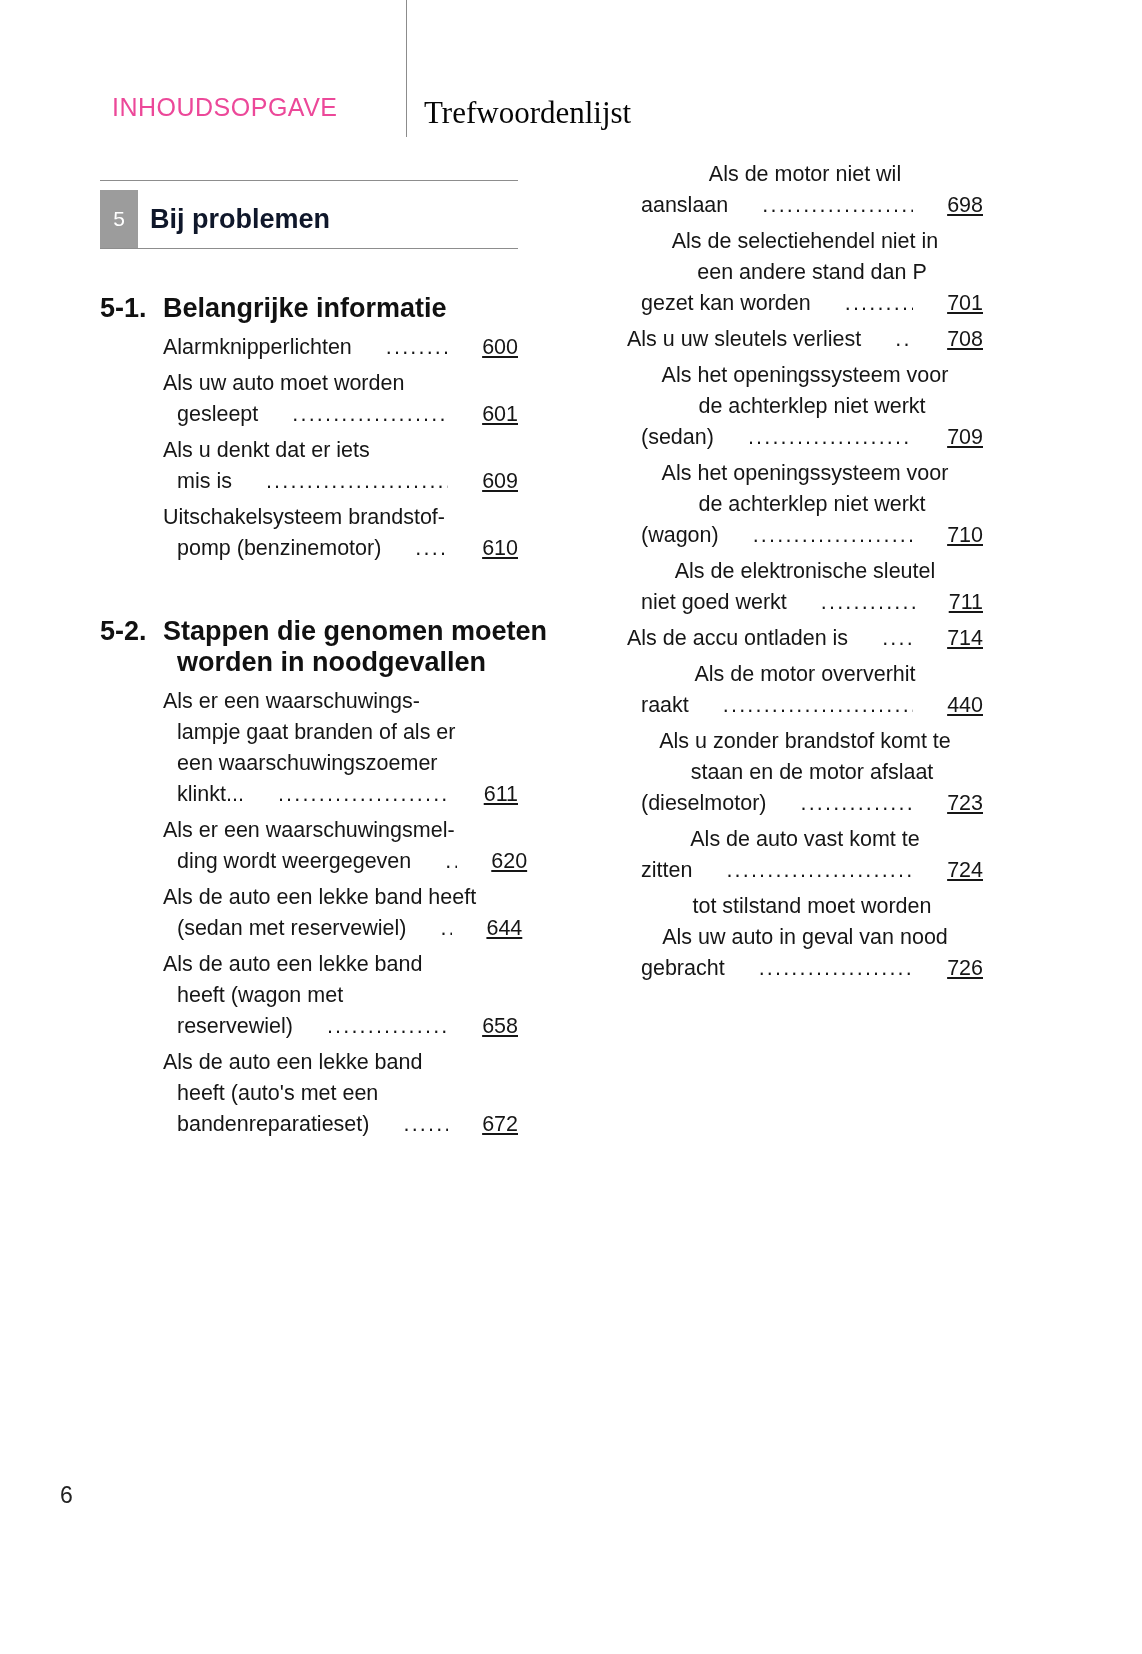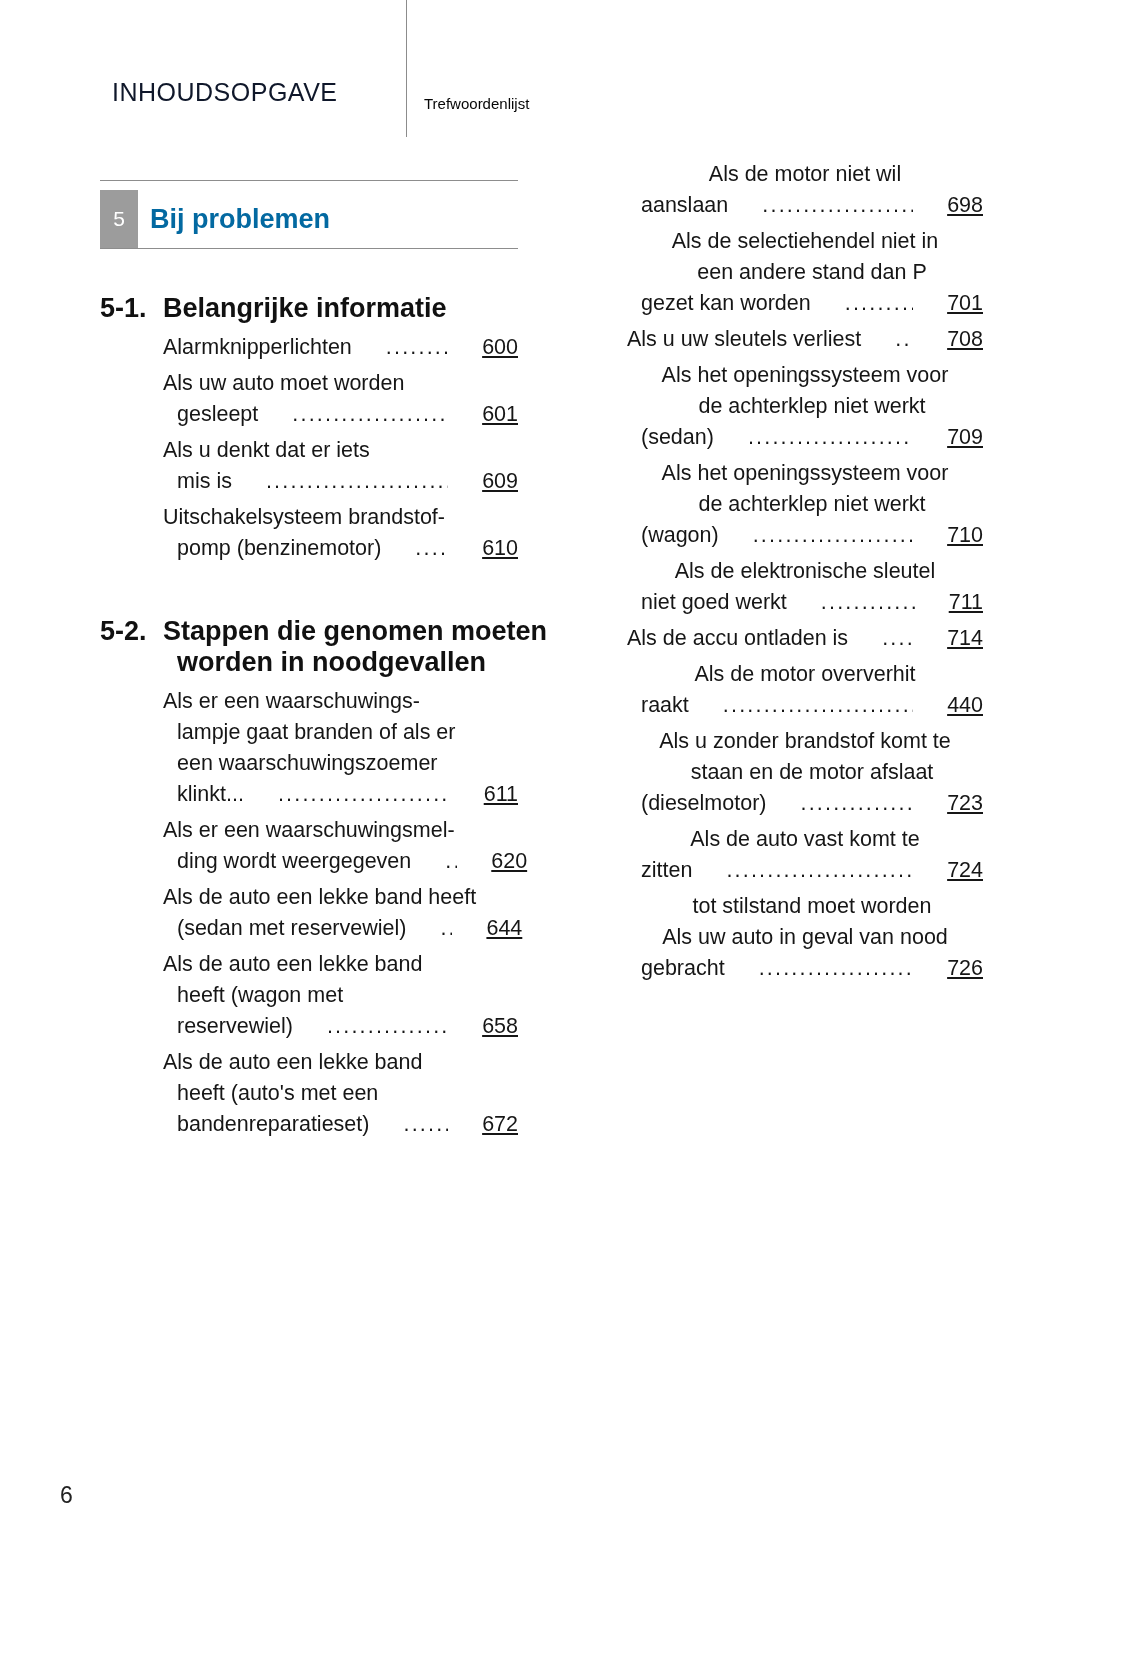--- a/index.html
+++ b/index.html
@@ -10,39 +10,40 @@
     background: #ffffff;
     font-family: "Liberation Sans", sans-serif;
     color: #161616;
     overflow: hidden;
   }
 
   
   .header-contents {
     position: absolute;
     left: 112px;
-    top: 78px;
+    top: 93px;
     font-size: 25px;
-    color: #0f172a;
+    color: #ec4899;
     letter-spacing: 0.5px;
   }
   .header-divider {
     position: absolute;
     left: 406px;
     top: 0;
     width: 1px;
     height: 137px;
     background: #8c8c8c;
   }
   .header-index {
     position: absolute;
     left: 424px;
     top: 95px;
-    font-size: 15px;
+    font-size: 31px;
     color: #060606;
+    font-family: Liberation Serif, serif;
   }
 
   
   .col-left  { position: absolute; left: 100px; top: 180px; width: 418px; }
   .col-right { position: absolute; left: 627px; top: 159px; width: 356px; text-align: center; }
 
   
   .chapter-banner {
     border-top: 1px solid #8d8d8d;
     border-bottom: 1px solid #8d8d8d;
@@ -59,21 +60,21 @@
     display: flex;
     align-items: center;
     justify-content: center;
     align-self: stretch;
     flex: none;
   }
   .chapter-title {
     font-size: 27px;
     font-weight: 700;
     margin: 0 0 0 12px;
-    color: #0369a1;
+    color: #0f172a;
   }
 
   
   #left-sections { margin-top: 44px; }
   .toc-section + .toc-section { margin-top: 52px; }
 
   .sec-heading {
     display: flex;
     font-weight: 700;
     font-size: 27px;

